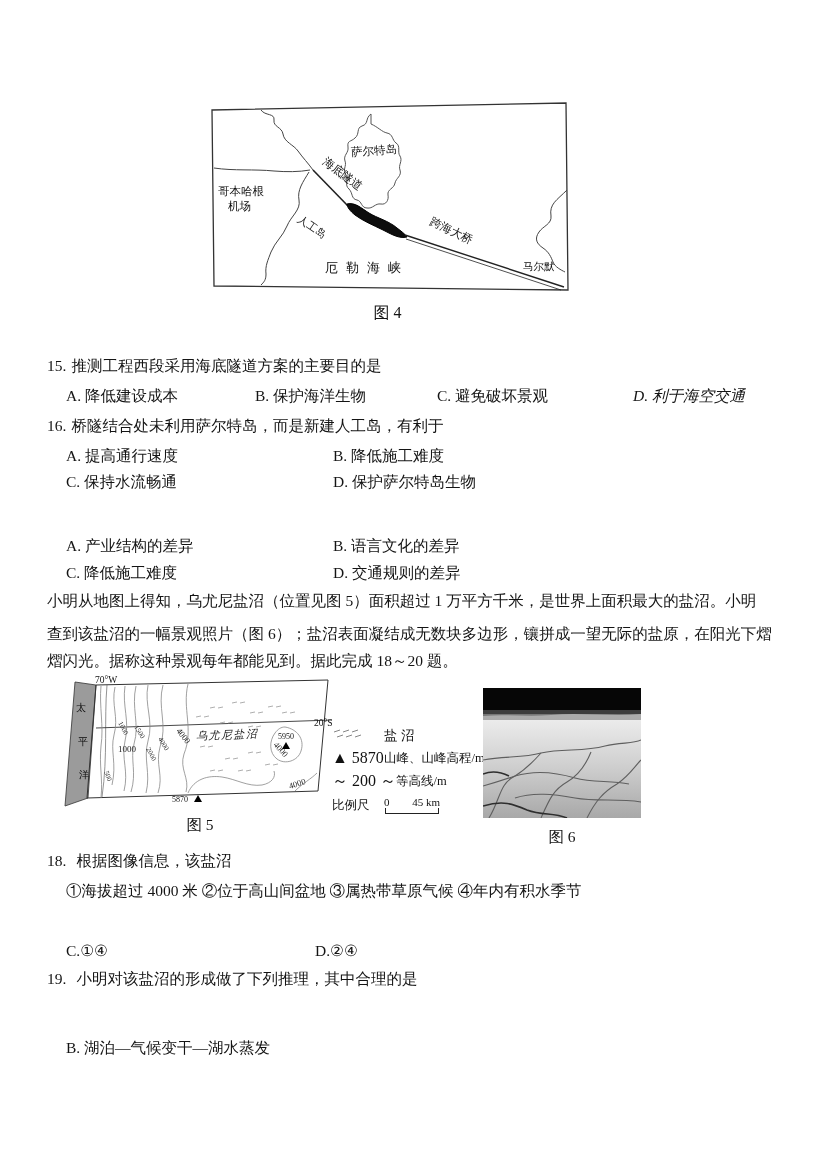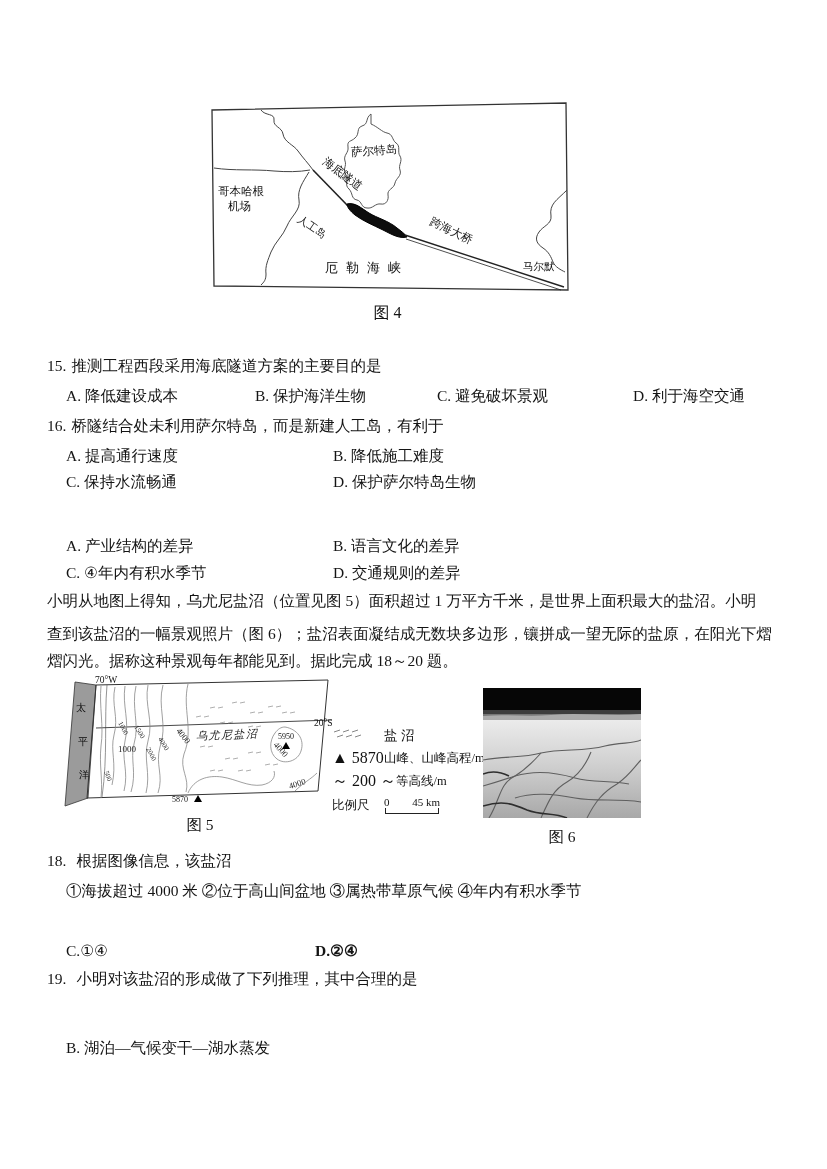--- a/index.html
+++ b/index.html
@@ -55,41 +55,41 @@
   </svg>
   <div class="cap" style="left:205px;top:303px;width:365px;">图 4</div>
 
   <div class="line" style="left:47px;top:356px;">
     <span class="qnum">15.</span><span>推测工程西段采用海底隧道方案的主要目的是</span>
   </div>
   <div class="row" style="top:386px;">
     <span style="left:66px;">A. 降低建设成本</span>
     <span style="left:255px;">B. 保护海洋生物</span>
     <span style="left:437px;">C. 避免破坏景观</span>
-    <span style="left:633px;">D. 利于海空交通</span>
+    <span style="left:633px;font-style:italic;">D. 利于海空交通</span>
   </div>
 
   <div class="line" style="left:47px;top:416px;">
     <span class="qnum">16.</span><span>桥隧结合处未利用萨尔特岛，而是新建人工岛，有利于</span>
   </div>
   <div class="row" style="top:446px;">
     <span style="left:66px;">A. 提高通行速度</span>
     <span style="left:333px;">B. 降低施工难度</span>
   </div>
   <div class="row" style="top:472px;">
     <span style="left:66px;">C. 保持水流畅通</span>
     <span style="left:333px;">D. 保护萨尔特岛生物</span>
   </div>
 
   <div class="row" style="top:536px;">
     <span style="left:66px;">A. 产业结构的差异</span>
     <span style="left:333px;">B. 语言文化的差异</span>
   </div>
   <div class="row" style="top:563px;">
-    <span style="left:66px;">C. ④年内有积水季节</span>
+    <span style="left:66px;">C. 降低施工难度</span>
     <span style="left:333px;">D. 交通规则的差异</span>
   </div>
 
   <div class="line" style="left:47px;top:591px;">小明从地图上得知，乌尤尼盐沼（位置见图 5）面积超过 1 万平方千米，是世界上面积最大的盐沼。小明</div>
   <div class="line" style="left:47px;top:624px;">查到该盐沼的一幅景观照片（图 6）；盐沼表面凝结成无数块多边形，镶拼成一望无际的盐原，在阳光下熠</div>
   <div class="line" style="left:47px;top:651px;">熠闪光。据称这种景观每年都能见到。据此完成 18～20 题。</div>
 
   <svg style="position:absolute;left:60px;top:675px;" width="280" height="140" viewBox="0 0 280 140">
 
     <polygon points="15,7 36,10 28,123 5,131" fill="#9b9b9b" stroke="#333" stroke-width="0.8"></polygon>
@@ -213,21 +213,21 @@
 
   <div class="cap" style="left:60px;top:815px;width:280px;font-size:15.5px;">图 5</div>
   <div class="cap" style="left:483px;top:827px;width:158px;font-size:15.5px;">图 6</div>
 
   <div class="line" style="left:47px;top:851px;">
     <span class="qnum wide">18.</span><span>根据图像信息，该盐沼</span>
   </div>
   <div class="line" style="left:66px;top:881px;">①海拔超过 4000 米 ②位于高山间盆地 ③属热带草原气候 ④年内有积水季节</div>
   <div class="row" style="top:941px;">
     <span style="left:66px;">C.①④</span>
-    <span style="left:315px;font-weight:bold;">D.②④</span>
+    <span style="left:315px;">D.②④</span>
   </div>
 
   <div class="line" style="left:47px;top:969px;">
     <span class="qnum wide">19.</span><span>小明对该盐沼的形成做了下列推理，其中合理的是</span>
   </div>
   <div class="line" style="left:66px;top:1038px;">B. 湖泊—气候变干—湖水蒸发</div>
 
 </div>
 
 </body></html>

